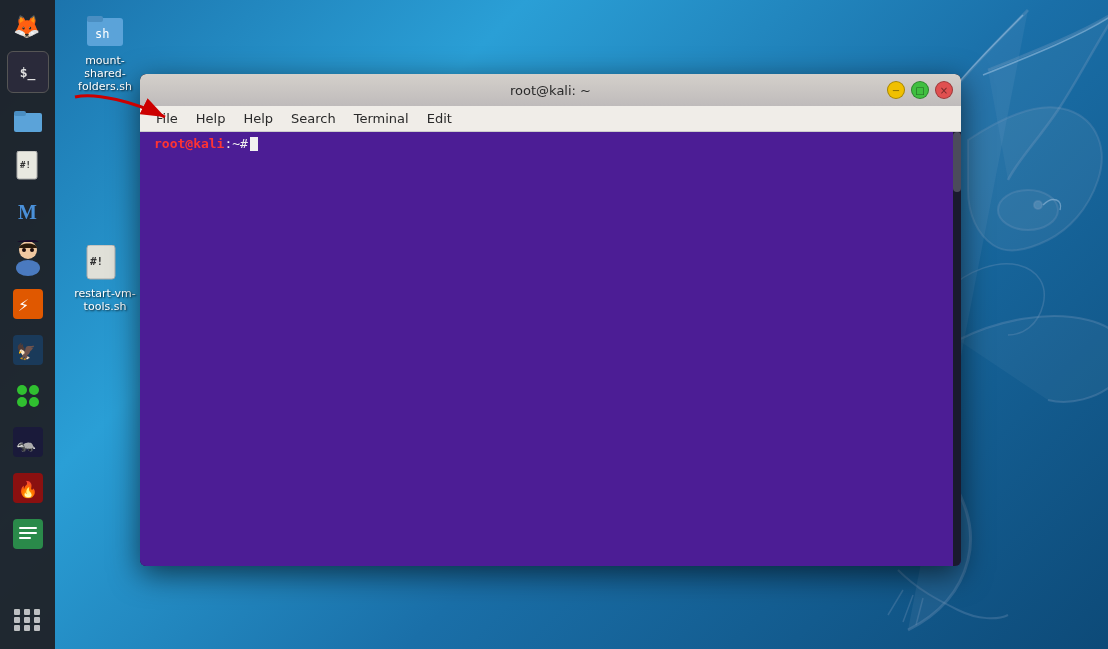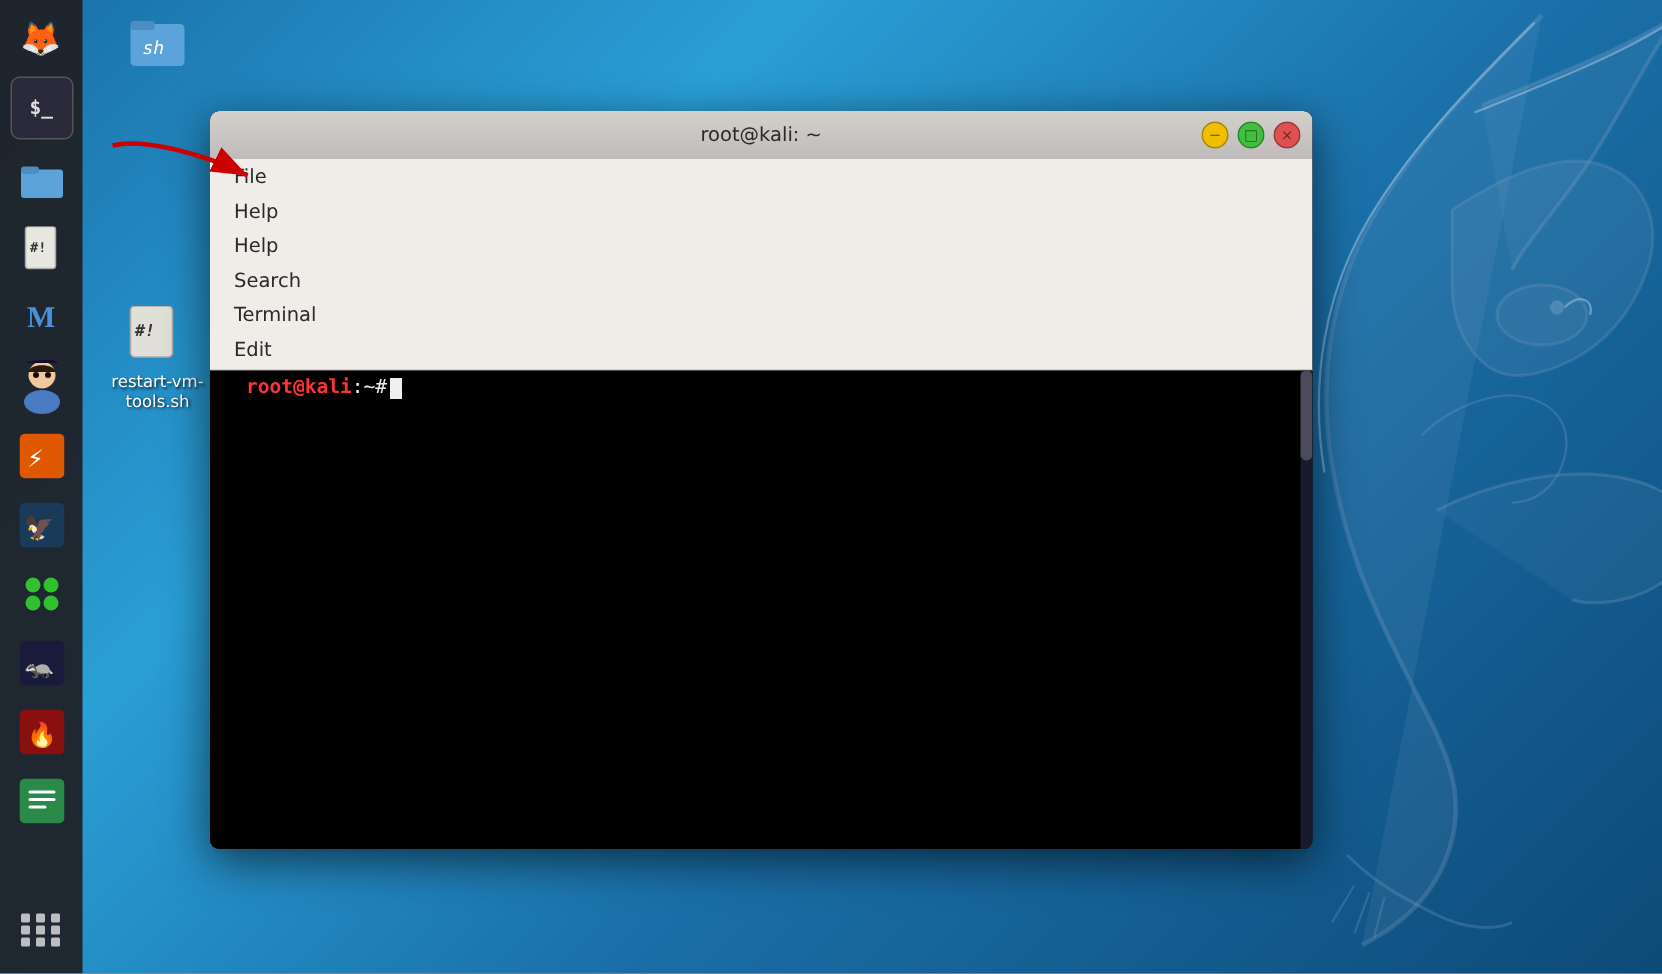--- a/index.html
+++ b/index.html
@@ -66,22 +66,22 @@
       padding: 5px;
       border-radius: 4px;
       width: 90px;
     }
 
     .desktop-icon .icon-img {
       width: 40px;
       height: 40px;
       margin-bottom: 4px;
       display: flex;
+      align-items: center;
       justify-content: center;
-      font-style: italic;
     }
 
     .desktop-icon .icon-label {
       color: white;
       font-size: 11px;
       text-align: center;
       text-shadow: 1px 1px 2px rgba(0,0,0,0.8);
       word-break: break-word;
     }
 
@@ -92,21 +92,21 @@
       top: 82px;
       z-index: 20;
       pointer-events: none;
     }
 
     
     .terminal-window {
       position: absolute;
       left: 140px;
       top: 74px;
-      width: 735px;
+      width: 821px;
       height: 492px;
       background: #1a1a2e;
       border-radius: 6px;
       box-shadow: 0 8px 30px rgba(0,0,0,0.6);
       display: flex;
       flex-direction: column;
       z-index: 15;
       overflow: hidden;
     }
 
@@ -151,35 +151,34 @@
     .win-btn-min { background: #f0c000; }
     .win-btn-max { background: #40bf40; }
     .win-btn-close { background: #e05050; }
 
     .terminal-menubar {
       background: #f0ede8;
       padding: 2px 8px;
       display: flex;
       gap: 2px;
       border-bottom: 1px solid #ccc;
-      flex-direction: column;
     }
 
     .menu-item {
       padding: 3px 8px;
       font-size: 13px;
       color: #2a2a2a;
       cursor: pointer;
       border-radius: 3px;
     }
 
     .terminal-body {
       flex: 1;
-      background: #000000;
-      padding: 4px 24px;
+      background: #4c1d95;
+      padding: 4px 14px;
       overflow: hidden;
       position: relative;
     }
 
     .terminal-prompt {
       font-family: 'DejaVu Sans Mono', 'Courier New', monospace;
       font-size: 13px;
       color: #f0f0f0;
       display: flex;
       align-items: center;
@@ -396,20 +395,21 @@
   <div class="desktop-icons">
 
     <div class="desktop-icon" style="margin-top:5px;">
       <div class="icon-img">
         <svg width="40" height="36" viewBox="0 0 40 36">
           <rect x="2" y="6" width="36" height="28" rx="3" fill="#5ba3d9"></rect>
           <rect x="2" y="4" width="16" height="6" rx="2" fill="#4a8ec2"></rect>
           <text x="10" y="26" font-size="12" fill="white" font-family="monospace">sh</text>
         </svg>
       </div>
+      <span class="icon-label">mount-shared-folders.sh</span>
     </div>
 
     <div class="desktop-icon" style="margin-top:140px;">
       <div class="icon-img">
         <svg width="40" height="36" viewBox="0 0 40 36">
           <rect x="2" y="0" width="28" height="34" rx="3" fill="#e0e0d8" stroke="#aaa" stroke-width="1"></rect>
           <text x="5" y="20" font-size="11" fill="#333" font-family="monospace" font-weight="bold">#!</text>
         </svg>
       </div>
       <span class="icon-label">restart-vm-tools.sh</span>

